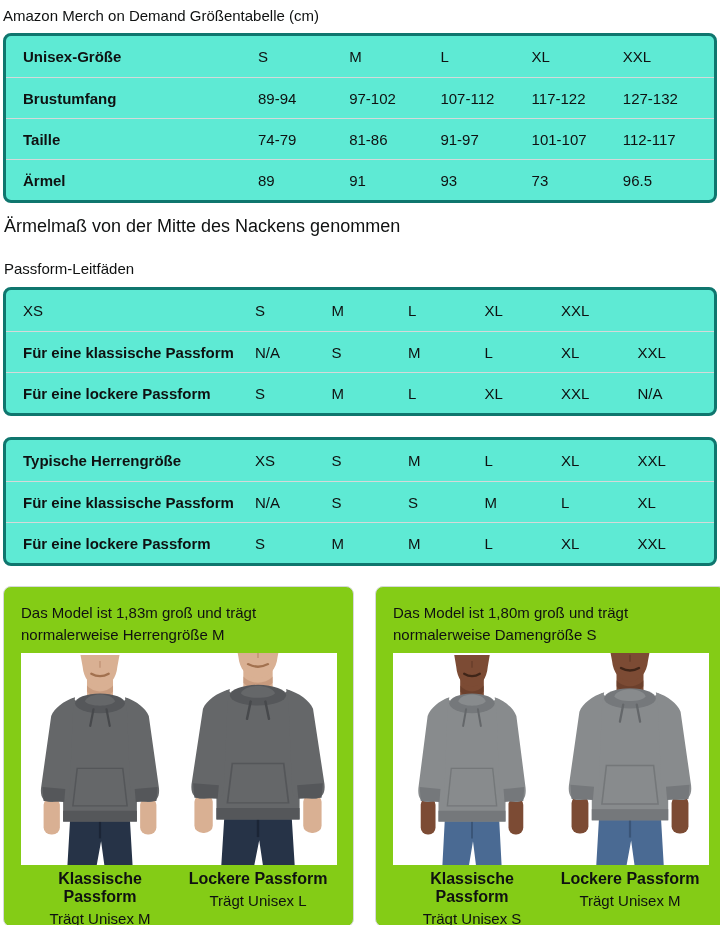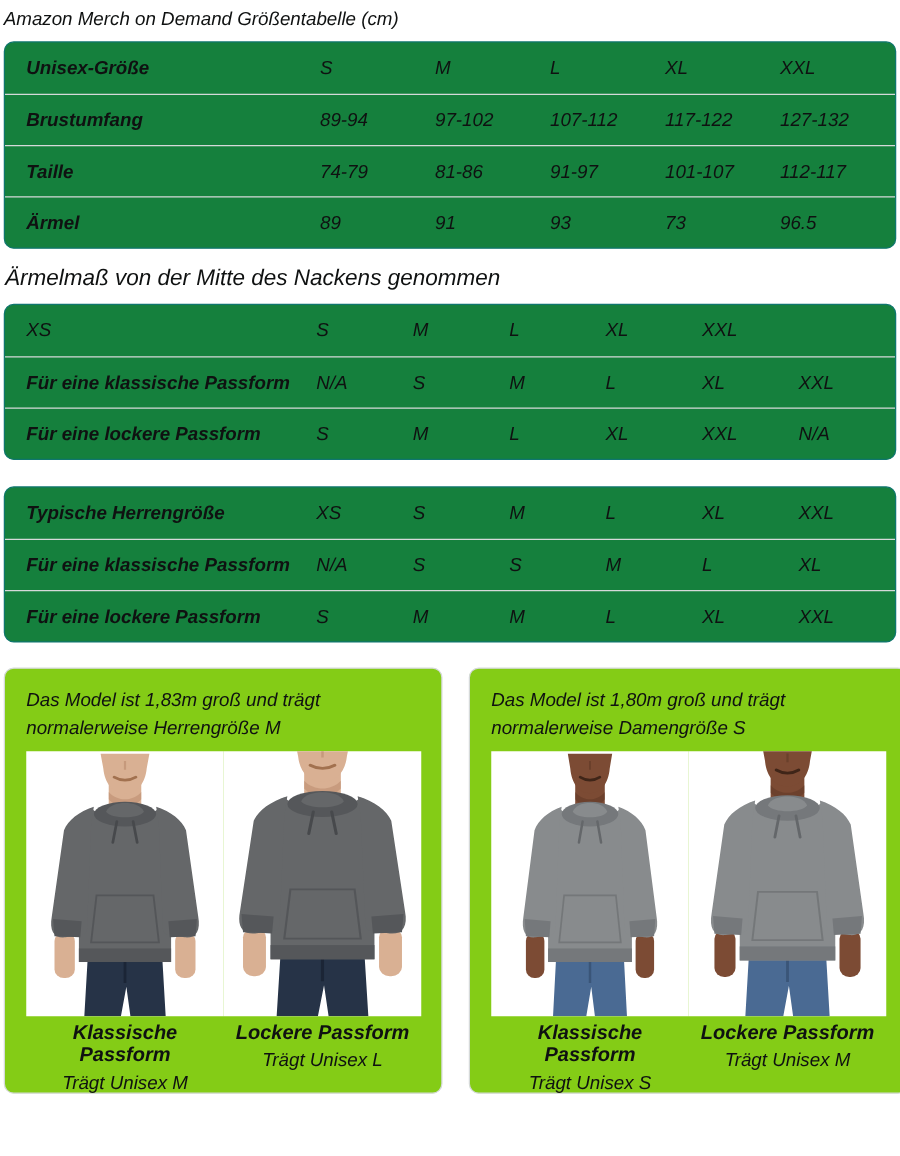--- a/index.html
+++ b/index.html
@@ -3,28 +3,28 @@
 <meta charset="utf-8">
 <style>
   * { box-sizing: border-box; }
   html, body { margin: 0; padding: 0; background: #fff; }
   body {
     width: 720px; height: 925px;
     font-family: "Liberation Sans", sans-serif;
     color: #0f1111;
     overflow: hidden;
   }
-  .page { width: 720px; height: 719px; padding: 5px 3px 0 3px; font-style: italic; }
+  .page { width: 720px; height: 719px; padding: 5px 3px 0 3px; }
 
   .page-title { font-size: 15px; font-weight: 400; margin: 0; padding: 2px 0 0 0; color: #0f1111; }
 
   .tbl {
-    border: 1px solid #0f766e;
+    border: 3px solid #0f766e;
     border-radius: 8px;
-    background: #15803d;
+    background: #5eead4;
     overflow: hidden;
   }
   .tbl-size { margin-top: 9px; }
   .tbl-men { margin-top: 10px; }
   .tbl-women { margin-top: 21px; }
 
   .trow {
     display: grid;
     grid-template-columns: 235px repeat(5, 1fr);
     align-items: center;
@@ -151,20 +151,21 @@
       <div class="val">89</div>
       <div class="val">91</div>
       <div class="val">93</div>
       <div class="val">73</div>
       <div class="val">96.5</div>
     </div>
   </div>
 
   <p class="note">Ärmelmaß von der Mitte des Nackens genommen</p>
 
+  <h2 class="sec-title">Passform-Leitfäden</h2>
 
   <div class="tbl fit tbl-men">
     <div class="trow">
       <div class="val">XS</div>
       <div class="val">S</div>
       <div class="val">M</div>
       <div class="val">L</div>
       <div class="val">XL</div>
       <div class="val">XXL</div>
     </div>

